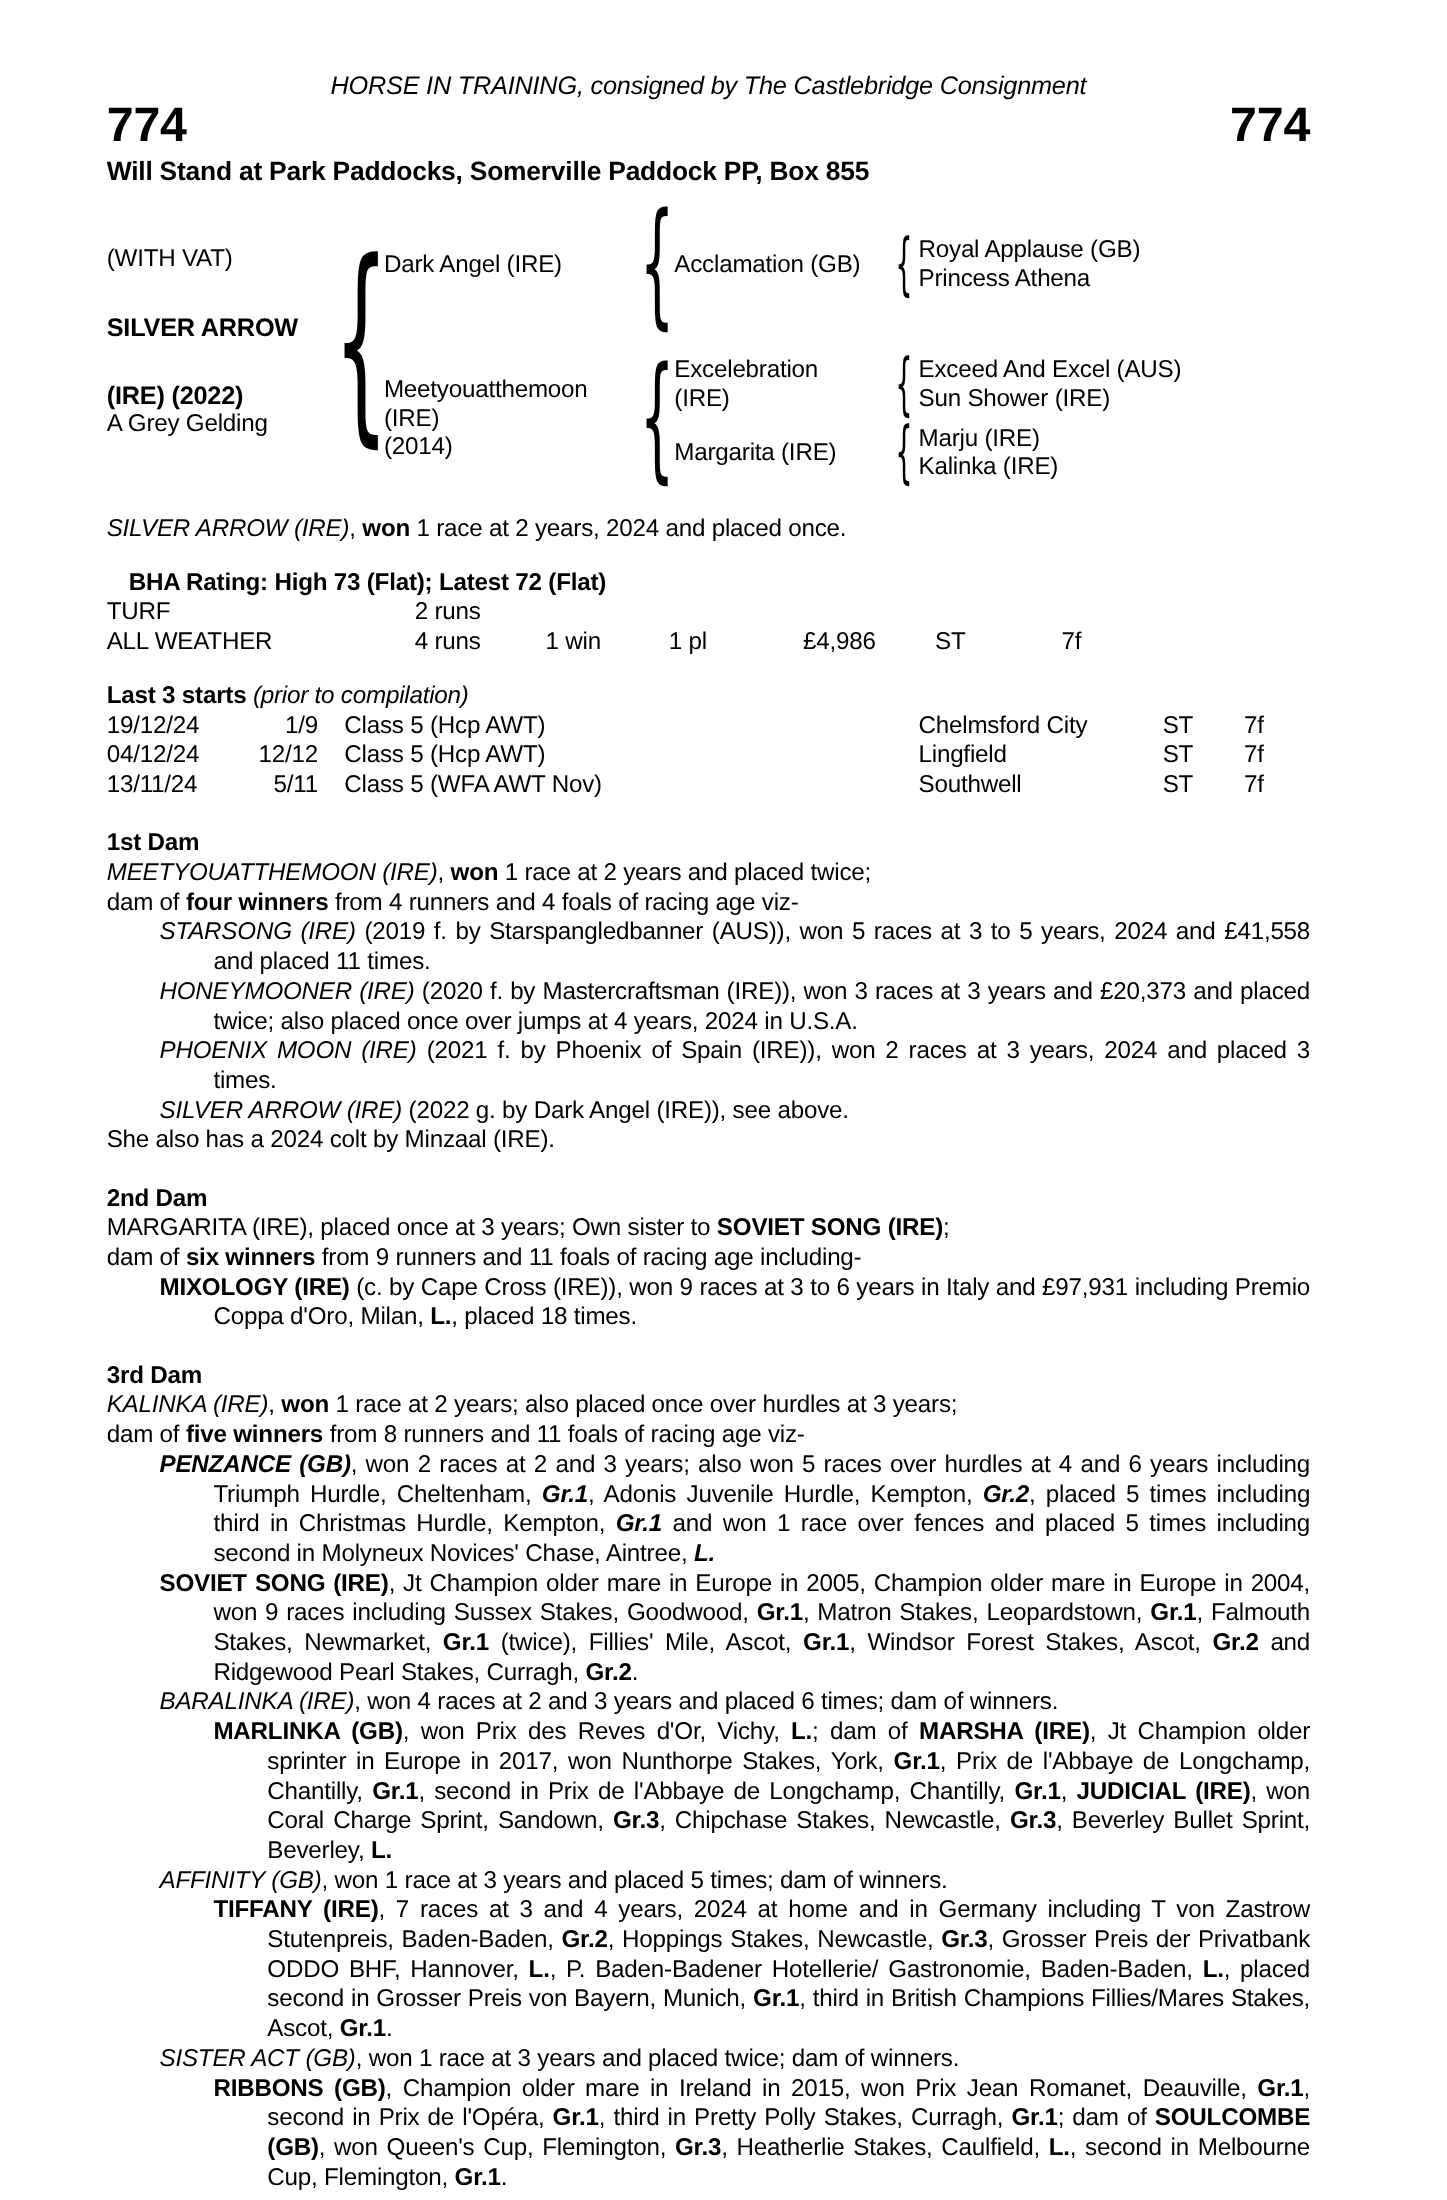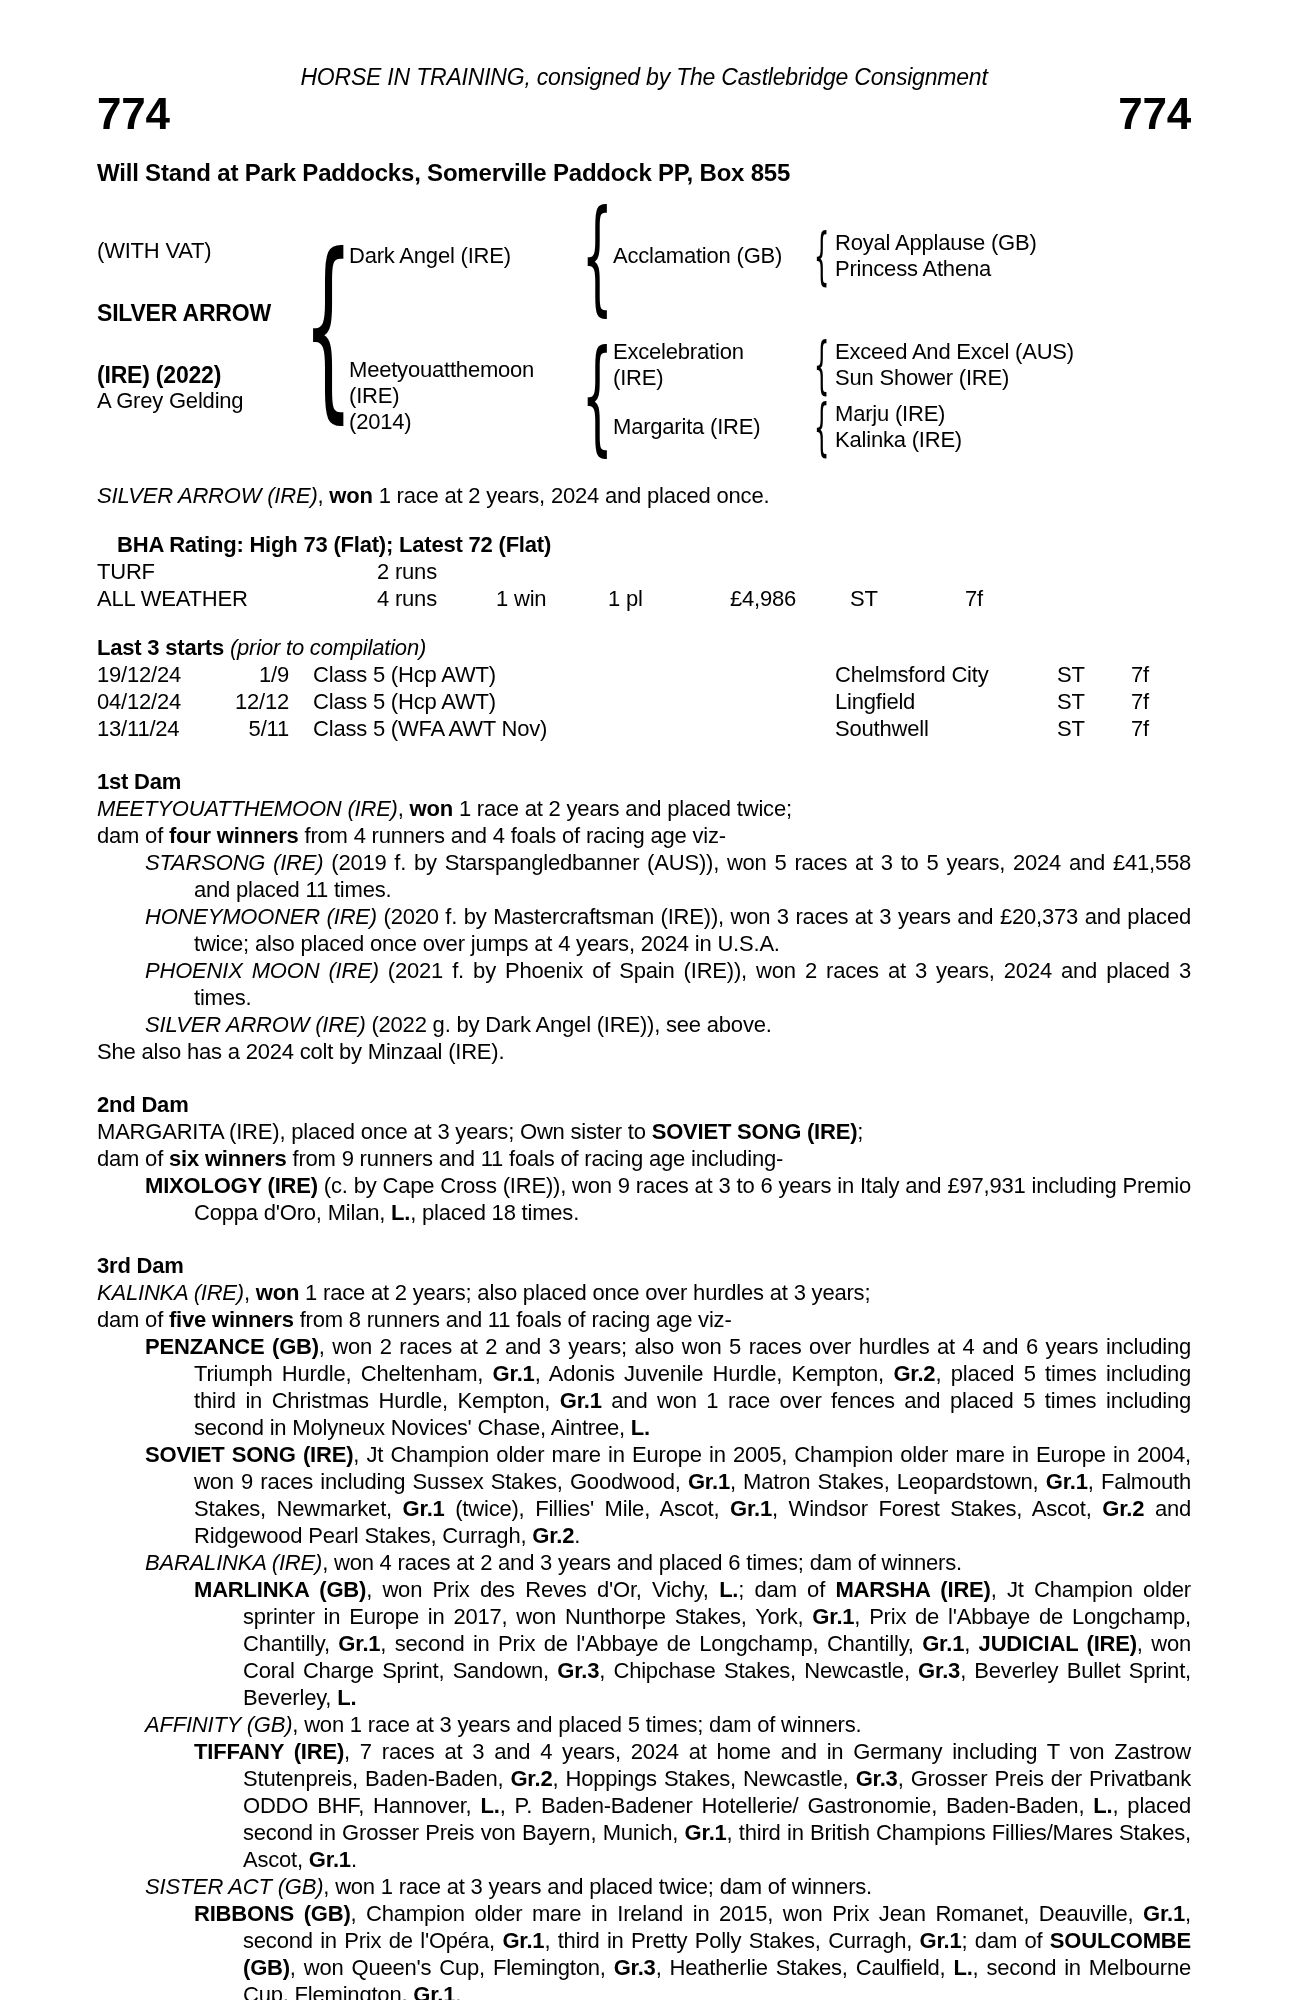--- a/index.html
+++ b/index.html
@@ -7,21 +7,21 @@
     width:1315px;height:2000px;box-sizing:border-box;
     padding:64px 124px 0 97px;
     color:#000;
     font-family:"Liberation Sans", sans-serif;
     font-size:22px;line-height:27px;letter-spacing:-0.2px;
     overflow:hidden;
   }
   .consignor{text-align:center;font-style:italic;font-size:23px;}
   .lot-row{display:flex;justify-content:space-between;align-items:flex-start;
     font-weight:bold;font-size:44px;line-height:46px;margin-top:0px;gap:12px;}
-  .stand{font-weight:bold;font-size:24px;margin-top:22px;}
+  .stand{font-weight:bold;font-size:24px;margin-top:6px;}
 
   
   .pedigree{display:flex;align-items:center;margin-top:8px;line-height:26px;}
   .subject{width:210px;}
   .subject .name{font-weight:bold;font-size:23px;margin-top:36px;}
   .brace{display:flex;align-items:center;justify-content:center;line-height:1;flex:none;}
   .brace::before{content:"{";font-family:"DejaVu Sans",sans-serif;display:block;transform:scaleX(.40);font-weight:normal;}
   .brace-xl{width:42px;}.brace-xl::before{font-size:196px;}
   .brace-md{width:32px;}.brace-md::before{font-size:124px;}
   .brace-sm{width:26px;}.brace-sm::before{font-size:62px;}
@@ -41,21 +41,21 @@
   .race-grid{display:grid;grid-template-columns:118px 74px 1fr 222px 74px 60px;}
   .race-grid .pos{text-align:right;}
   .race-grid .cls{padding-left:24px;}
 
   .dam-head{font-weight:bold;margin-top:26px;}
   .para{text-align:justify;}
   .ind1{padding-left:97px;text-indent:-49px;}
   .ind2{padding-left:146px;text-indent:-49px;}
   .s-b{font-weight:bold;}
   .s-i{font-style:italic;}
-  .s-bi{font-weight:bold;}
+  .s-bi{font-weight:bold;font-style:italic;}
 </style>
 </head>
 <body>
 
 <div class="consignor">HORSE IN TRAINING, consigned by The Castlebridge Consignment</div>
 
 <div class="lot-row">
   <span>774</span>
   <span>774</span>
 </div>

